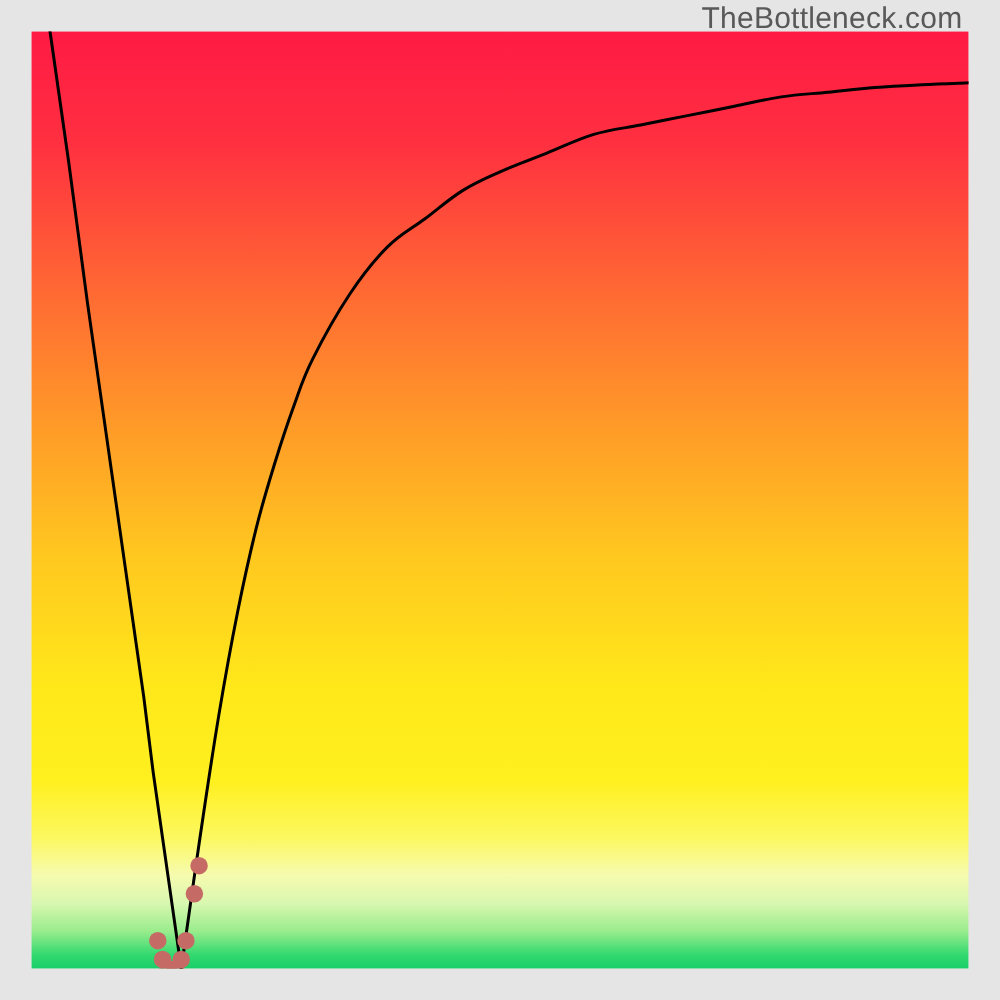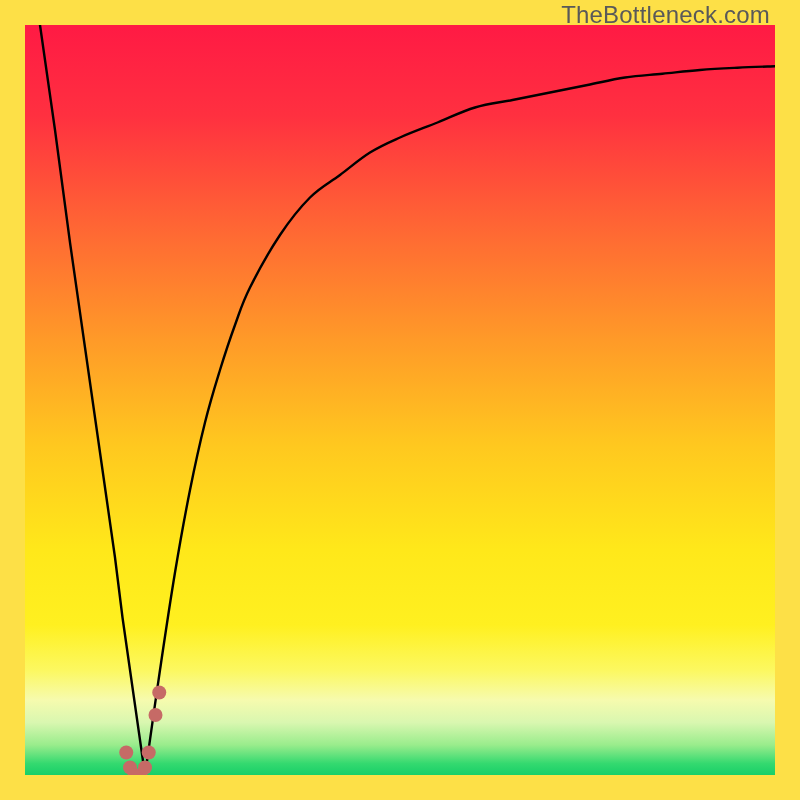--- a/index.html
+++ b/index.html
@@ -8,21 +8,21 @@
     width: 800px;
     height: 800px;
     overflow: hidden;
     background: #000;
     font-family: Arial, Helvetica, sans-serif;
   }
   .frame {
     position: relative;
     width: 800px;
     height: 800px;
-    background: #fde047;
+    background: #e5e5e5;
   }
   .plot-area {
     position: absolute;
     left: 25px;
     top: 25px;
     width: 750px;
     height: 750px;
     overflow: hidden;
   }
   .gradient {

